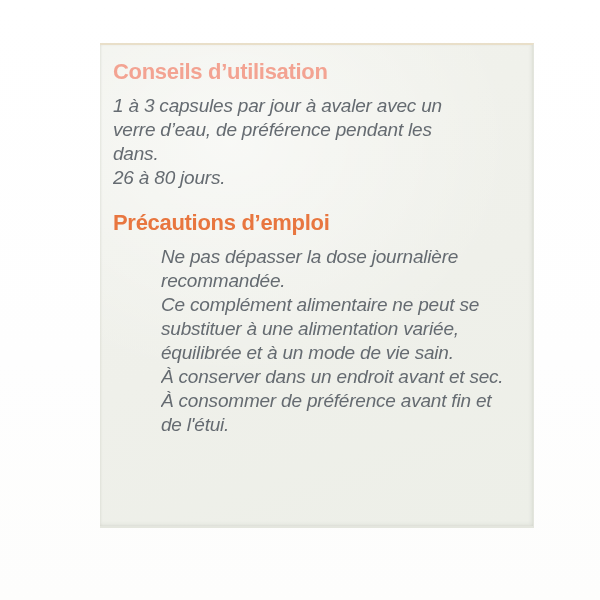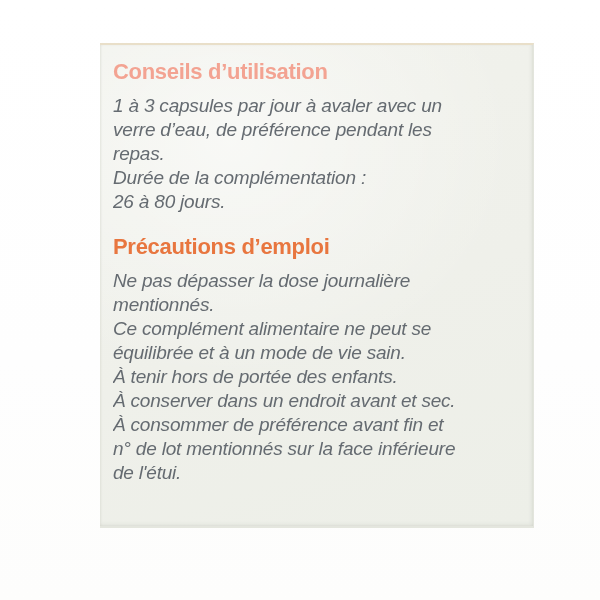--- a/index.html
+++ b/index.html
@@ -72,33 +72,31 @@
 <div class="photo-bg"></div>
 
 <div class="box-panel">
   <div class="box-content">
 
     <h2 class="section-heading" style="color: rgb(243, 163, 146);">Conseils d’utilisation</h2>
 
     <div class="para" style="color: rgb(101, 107, 113);">
         <div class="line">1 à 3 capsules par jour à avaler avec un</div>
         <div class="line">verre d’eau, de préférence pendant les</div>
-        <div class="line">repas.</div>
-        <div class="line">Durée de la complémentation :</div>
+        <div class="line">dans.</div>
         <div class="line">26 à 80 jours.</div>
       </div>
 
     <h2 class="section-heading heading-gap" style="color: rgb(232, 118, 63);">Précautions d’emploi</h2>
 
-    <div class="para" style="color: rgb(101, 107, 113);">
+    <div class="para" style="color: rgb(101, 107, 113); margin-left: 48px;">
         <div class="line">Ne pas dépasser la dose journalière</div>
-        <div class="line">mentionnés.</div>
+        <div class="line">recommandée.</div>
         <div class="line">Ce complément alimentaire ne peut se</div>
+        <div class="line">substituer à une alimentation variée,</div>
         <div class="line">équilibrée et à un mode de vie sain.</div>
-        <div class="line">À tenir hors de portée des enfants.</div>
         <div class="line">À conserver dans un endroit avant et sec.</div>
         <div class="line">À consommer de préférence avant fin et</div>
-        <div class="line">n° de lot mentionnés sur la face inférieure</div>
         <div class="line">de l'étui.</div>
       </div>
 
   </div>
 </div>
 
 </body></html>

